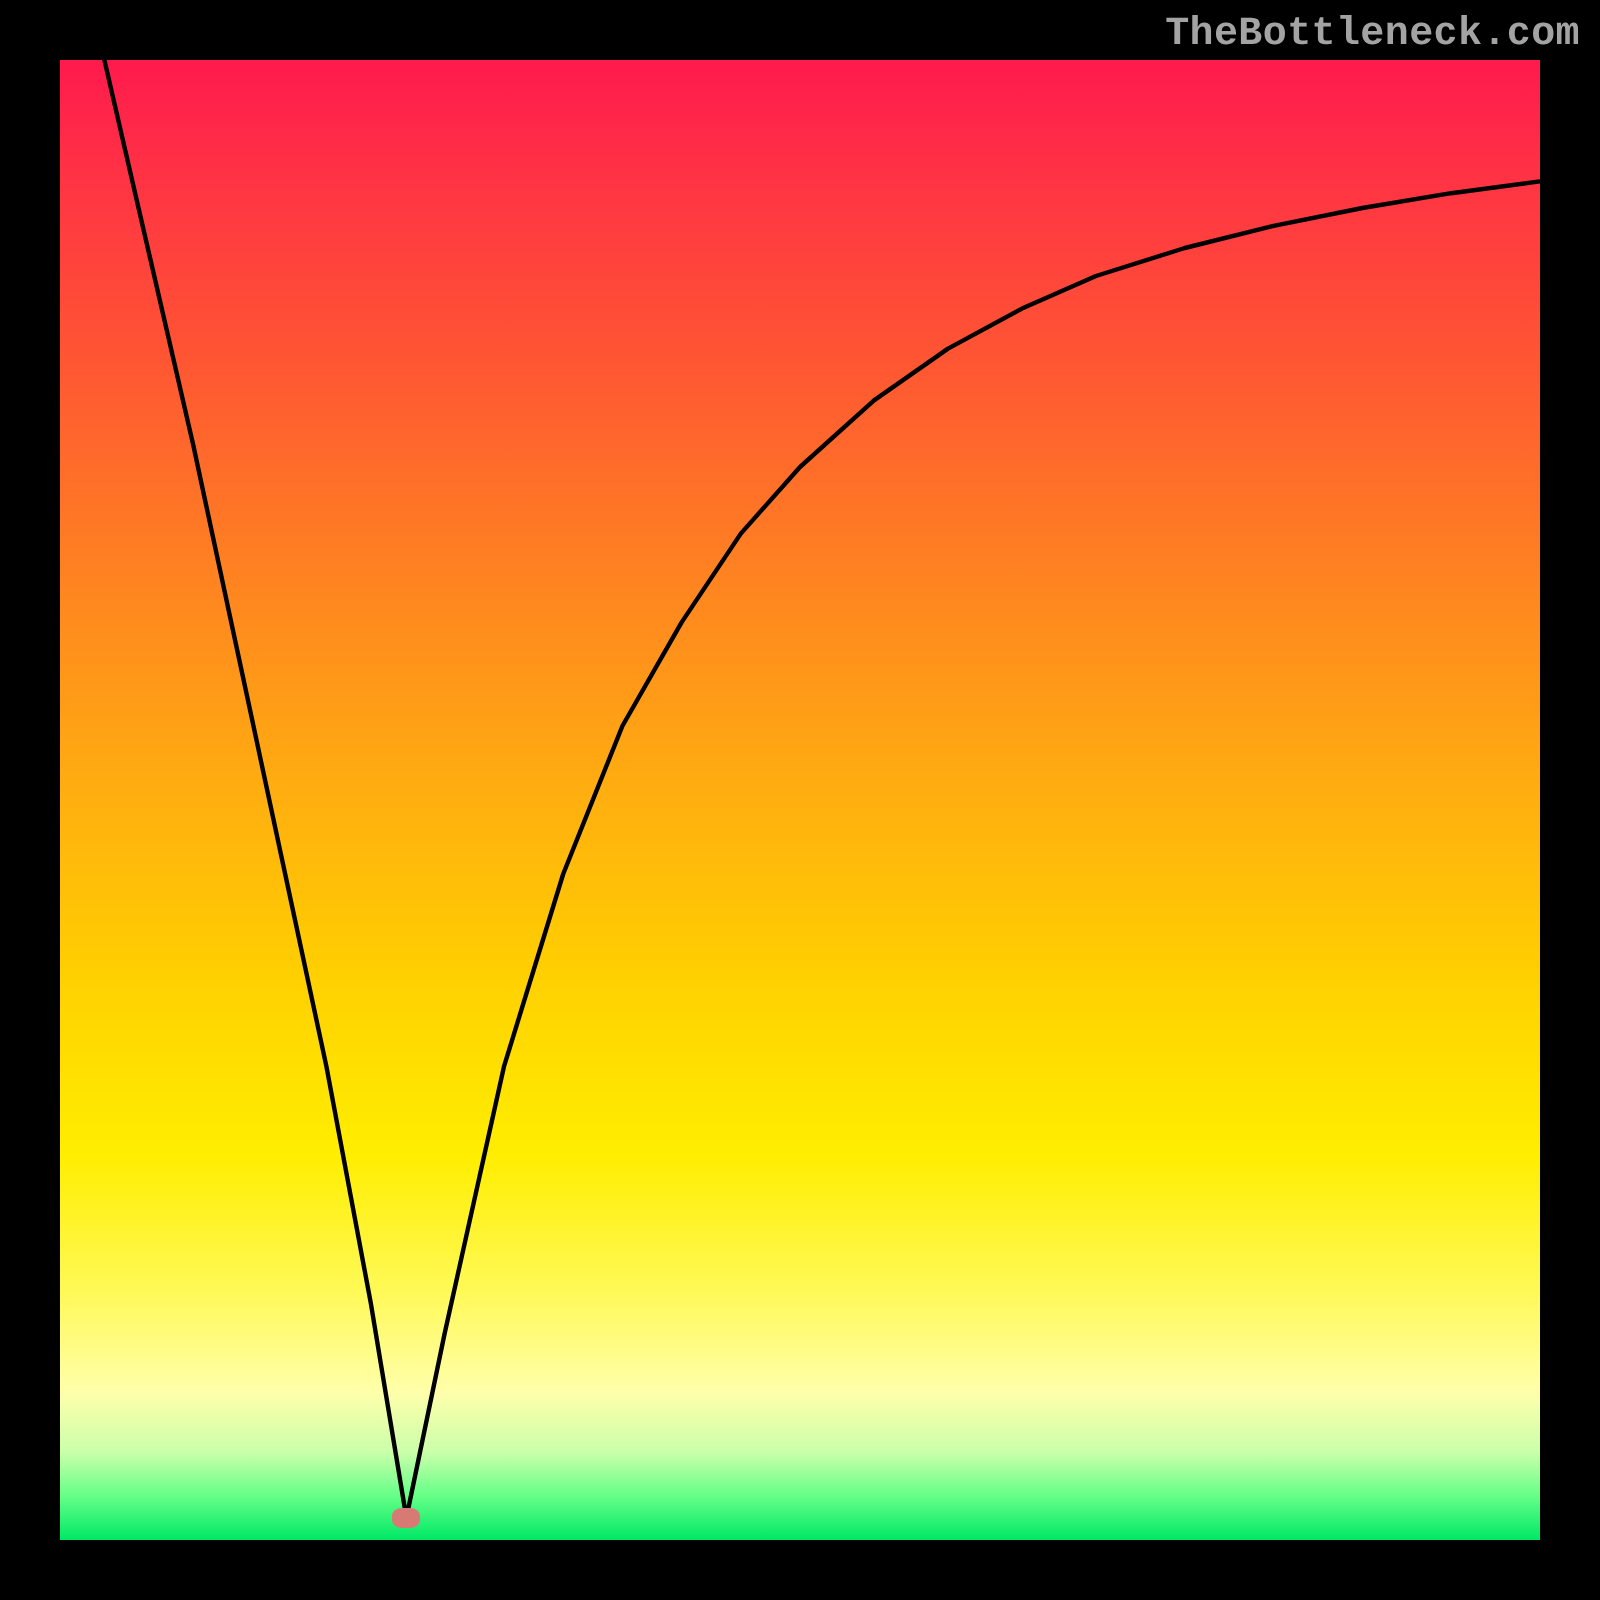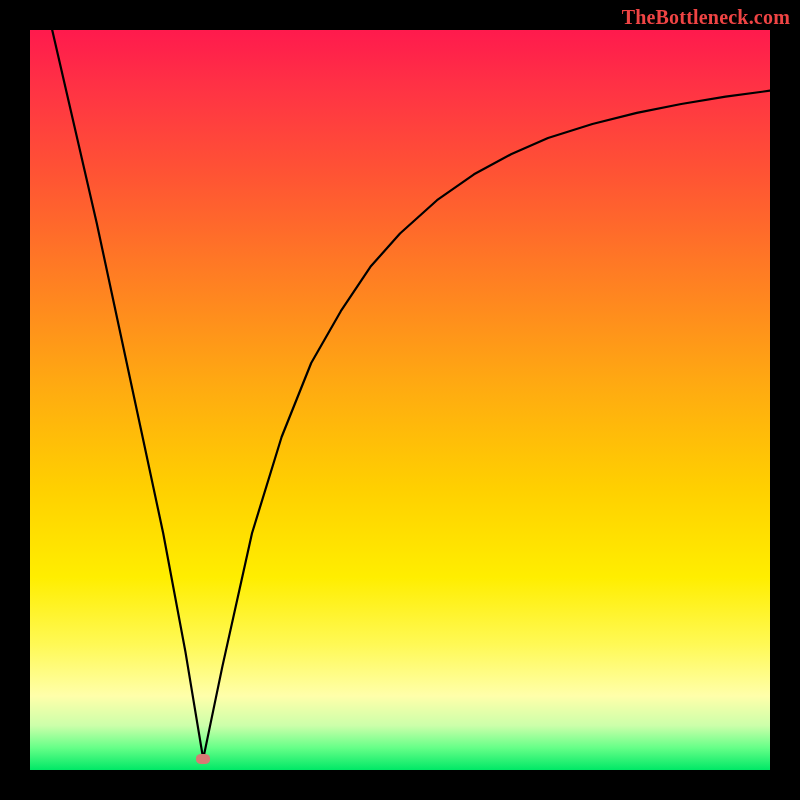--- a/index.html
+++ b/index.html
@@ -33,24 +33,24 @@
       #fff955 83%,
       #ffffaa 90%,
       #ccffaa 94%,
       #66ff88 97%,
       #00e866 100%);
   }
   .watermark {
     position: absolute;
     top: 6px;
     right: 10px;
-    font-family: Liberation Serif, serif;
+    font-family: Liberation Mono, monospace;
     font-size: 20px;
     font-weight: 600;
-    color: #ef4444;
+    color: #a3a3a3;
     letter-spacing: 0.2px;
     user-select: none;
   }
   svg.curve {
     position: absolute;
     left: 0;
     top: 0;
     width: 740px;
     height: 740px;
   }

